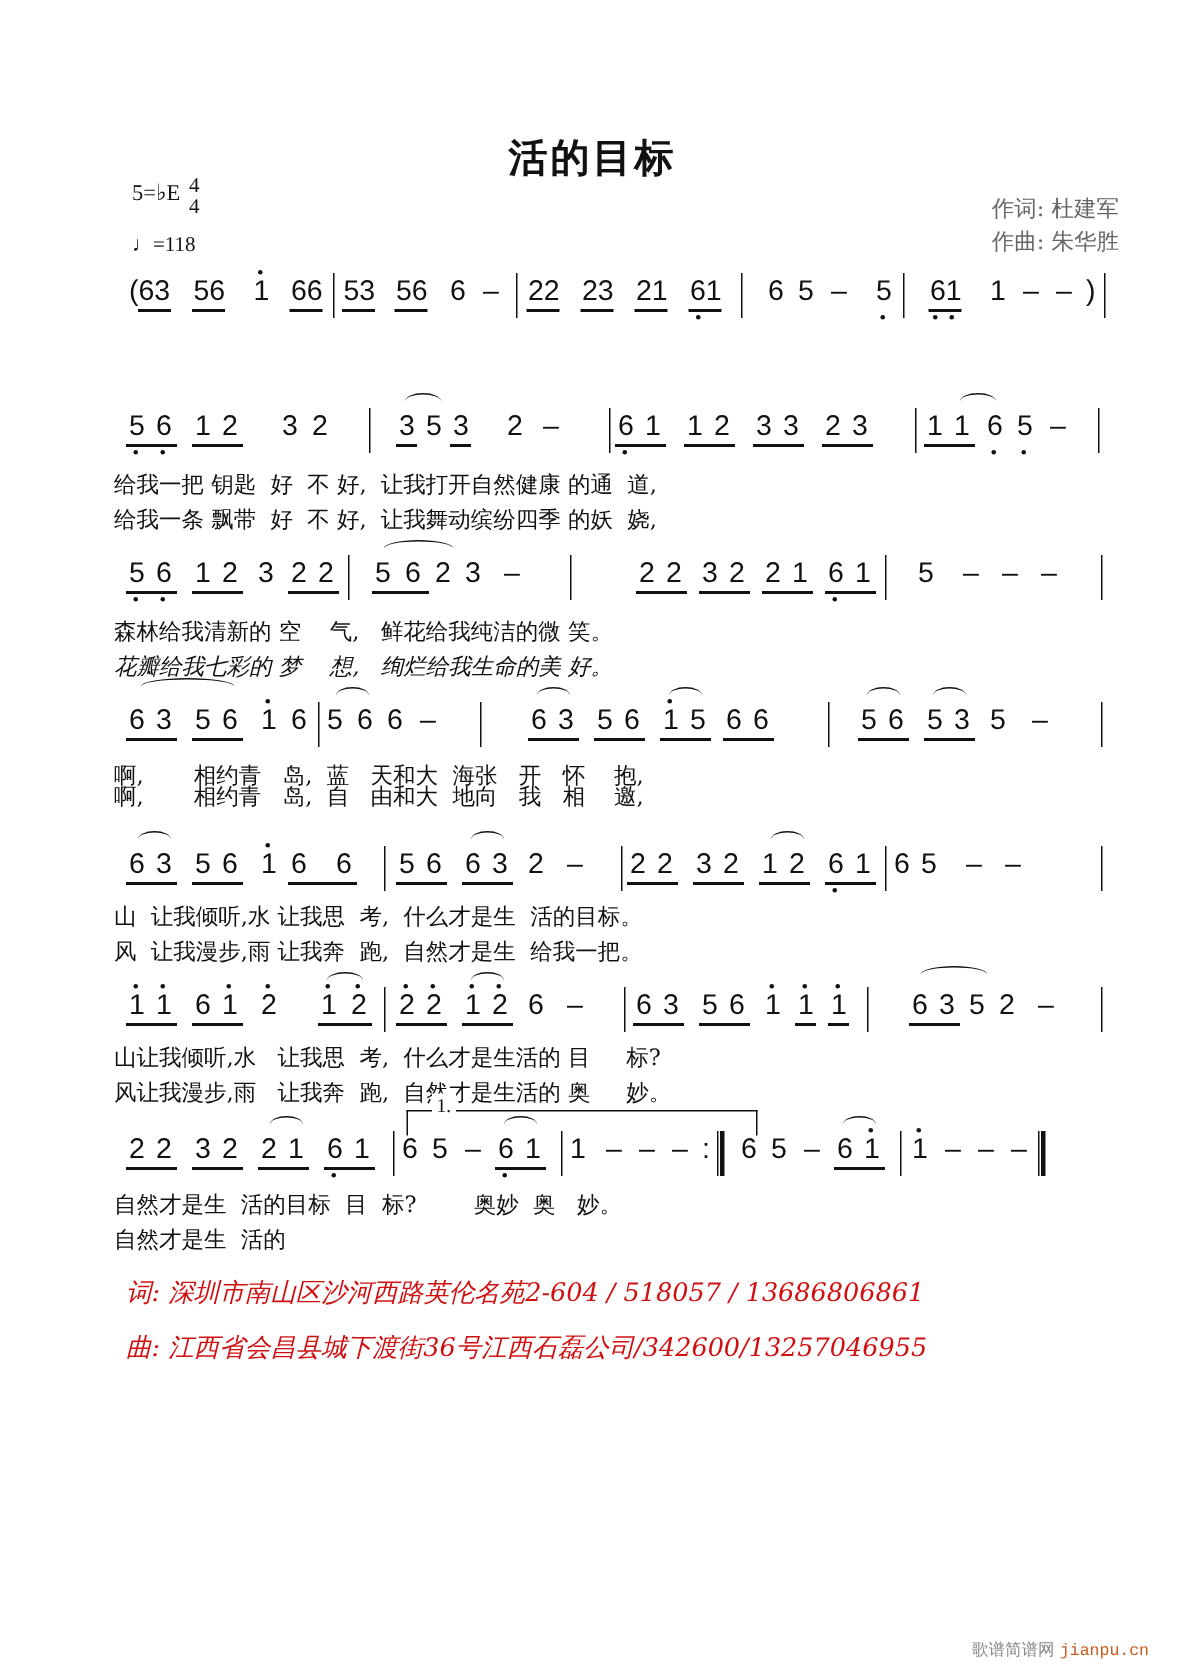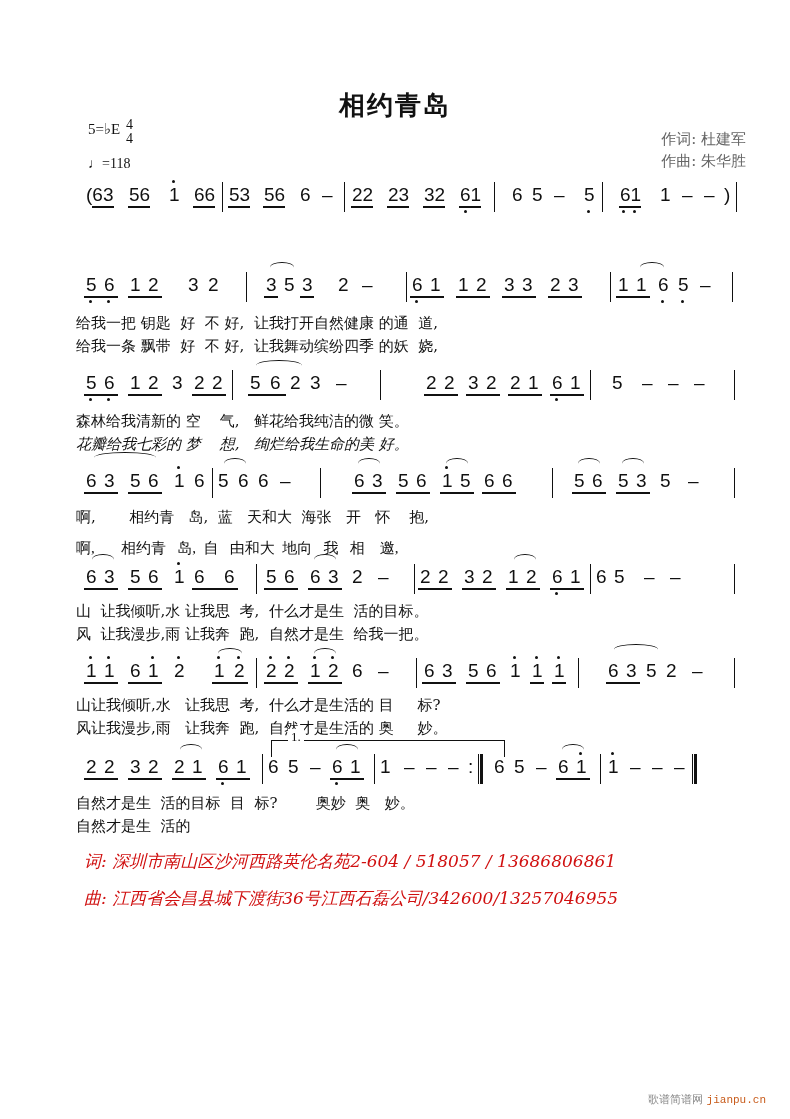--- a/index.html
+++ b/index.html
@@ -21,21 +21,21 @@
   .lyr{position:absolute;left:76px;font-size:15px;letter-spacing:0px;font-family:"DejaVu Serif",serif;white-space:pre;}
   .red{position:absolute;left:84px;font-size:17px;color:#d01010;font-style:italic;font-family:"DejaVu Serif",serif;white-space:pre;}
   .volta{position:absolute;left:271px;top:740px;width:232px;height:16px;border-top:1px solid #111;border-left:1px solid #111;border-right:1px solid #111;}
   .volta span{position:absolute;left:16px;top:-12px;background:#fff;font-family:"Liberation Serif",serif;font-size:13px;padding:0 3px;}
   .watermark{position:absolute;right:24px;bottom:12px;font-size:11px;color:#888;}
   .watermark b{color:#c85b1a;font-weight:normal;font-family:"Liberation Mono",monospace;}
 </style>
 </head>
 <body>
 
-<div class="title">相约青岛</div>
+<div class="title">活的目标</div>
 
 <div class="key">
   <span>5=♭E</span>
   <span class="frac">
     <span>4</span><br>
     <span>4</span>
   </span>
 </div>
 <div class="tempo">
   <span>♩</span><span>=118</span>
@@ -61,21 +61,21 @@
       <div class="ul" style="left:144px;width:22px;"></div>
     <span class="nt" style="left:180px;">56</span>
       <div class="ul" style="left:179px;width:22px;"></div>
     <span class="nt" style="left:216px;">6</span>
     <span class="nt" style="left:238px;">–</span>
     <div class="bar" style="left:260px;"></div>
     <span class="nt" style="left:268px;">22</span>
       <div class="ul" style="left:267px;width:22px;"></div>
     <span class="nt" style="left:304px;">23</span>
       <div class="ul" style="left:303px;width:22px;"></div>
-    <span class="nt" style="left:340px;">32</span>
+    <span class="nt" style="left:340px;">21</span>
       <div class="ul" style="left:339px;width:22px;"></div>
     <span class="nt" style="left:376px;">61</span>
       <div class="ul" style="left:375px;width:22px;"></div>
       <div class="dot-b" style="left:380px;"></div>
     <div class="bar" style="left:410px;"></div>
     <span class="nt" style="left:428px;">6</span>
     <span class="nt" style="left:448px;">5</span>
     <span class="nt" style="left:470px;">–</span>
     <span class="nt" style="left:500px;">5</span>
       <div class="dot-b" style="left:503px;"></div>
@@ -232,21 +232,21 @@
     <span class="nt" style="left:534px;">5</span>
       <span class="nt" style="left:552px;">3</span>
       <div class="ul" style="left:532px;width:34px;"></div>
       <div class="slur" style="left:538px;width:22px;"></div>
     <span class="nt" style="left:576px;">5</span>
       <span class="nt" style="left:604px;">–</span>
     <div class="bar" style="left:650px;"></div>
   </div>
 </div>
 <div class="lyr" style="top:508px;">啊,       相约青   岛,  蓝   天和大  海张   开   怀    抱,</div>
-<div class="lyr" style="top:539px;font-family:Liberation Serif, serif;">啊,       相约青   岛,  自   由和大  地向   我   相    邀,</div>
+<div class="lyr" style="top:522px;">啊,       相约青   岛,  自   由和大  地向   我   相    邀,</div>
 
 <div class="row" style="top:562px;">
   <div class="note-line">
     <span class="nt" style="left:2px;">6</span>
       <span class="nt" style="left:20px;">3</span>
       <div class="ul" style="left:0;width:34px;"></div>
       <div class="slur" style="left:8px;width:22px;"></div>
     <span class="nt" style="left:46px;">5</span>
       <span class="nt" style="left:64px;">6</span>
       <div class="ul" style="left:44px;width:34px;"></div>

